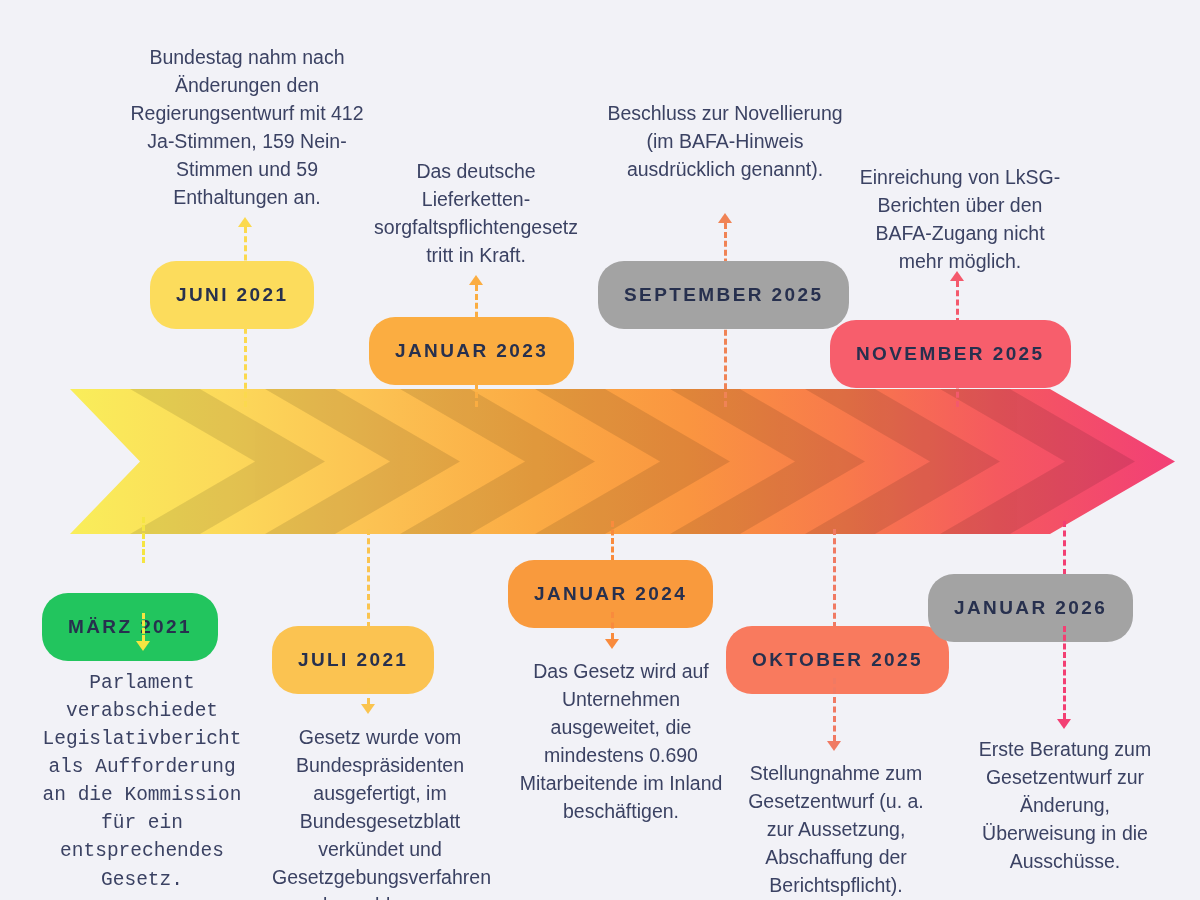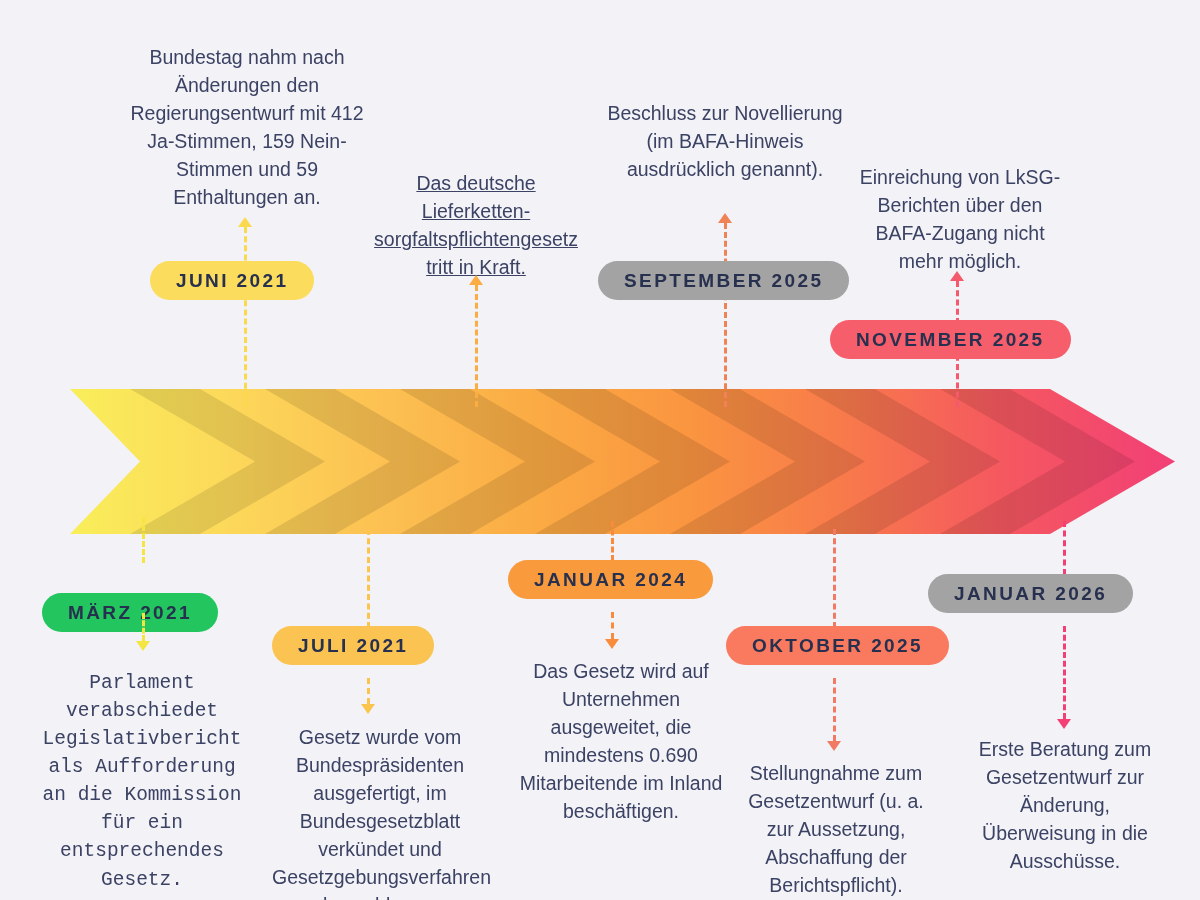--- a/index.html
+++ b/index.html
@@ -36,21 +36,21 @@
     width: 0; height: 0;
     border-left: 7px solid transparent;
     border-right: 7px solid transparent;
   }
   .arrowhead.up   { border-bottom-width: 10px; border-bottom-style: solid; }
   .arrowhead.down { border-top-width: 10px; border-top-style: solid; }
 
   
   .pill {
     position: absolute;
-    height: 39px;
+    height: 68px;
     border-radius: 26px;
     display: flex;
     align-items: center;
     justify-content: center;
     color: #27304e;
     font-weight: bold;
     font-size: 19px;
     letter-spacing: 2.4px;
     white-space: nowrap;
     padding: 0 26px;
@@ -97,23 +97,24 @@
       <path d="M875,368 L1000,440.5 L875,513 L805,513 L930,440.5 L805,368 Z" fill="#000"></path>
       <path d="M1010,368 L1135,440.5 L1010,513 L940,513 L1065,440.5 L940,368 Z" fill="#000"></path>
     </g>
   </svg>
 
   <div class="desc" style="left:128px; top:22px; width:238px;">Bundestag nahm nach Änderungen den Regierungsentwurf mit 412 Ja-Stimmen, 159 Nein-Stimmen und 59 Enthaltungen an.</div>
   <div class="arrowhead up" style="left:238px; top:196px; border-bottom-color:#fbd94e;"></div>
   <div class="conn" style="left:244px; top:206px; height:180px; border-left-color:#fbd94e;"></div>
   <div class="pill" style="left:150px; top:240px; background:#fcdc5c;">JUNI 2021</div>
 
-  <div class="desc" style="left:372px; top:148px; width:208px;text-decoration:underline;">Das deutsche Lieferketten-sorgfaltspflichtengesetz tritt in Kraft.</div>
+  <div class="desc" style="left:372px; top:136px; width:208px;">Das deutsche Lieferketten-sorgfaltspflichtengesetz tritt in Kraft.</div>
   <div class="arrowhead up" style="left:469px; top:254px; border-bottom-color:#fbad41;"></div>
   <div class="conn" style="left:475px; top:264px; height:122px; border-left-color:#fbad41;"></div>
+  <div class="pill" style="left:369px; top:296px; background:#fbad41;">JANUAR 2023</div>
 
   <div class="desc" style="left:604px; top:78px; width:242px;">Beschluss zur Novellierung (im BAFA-Hinweis ausdrücklich genannt).</div>
   <div class="arrowhead up" style="left:718px; top:192px; border-bottom-color:#f08355;"></div>
   <div class="conn" style="left:724px; top:202px; height:184px; border-left-color:#f08355;"></div>
   <div class="pill" style="left:598px; top:240px; background:#a3a3a3;">SEPTEMBER 2025</div>
 
   <div class="desc" style="left:855px; top:142px; width:210px;">Einreichung von LkSG-Berichten über den BAFA-Zugang nicht mehr möglich.</div>
   <div class="arrowhead up" style="left:950px; top:250px; border-bottom-color:#f4596c;"></div>
   <div class="conn" style="left:956px; top:260px; height:126px; border-left-color:#f4596c;"></div>
   <div class="pill" style="left:830px; top:299px; background:#f75e6c;">NOVEMBER 2025</div>

